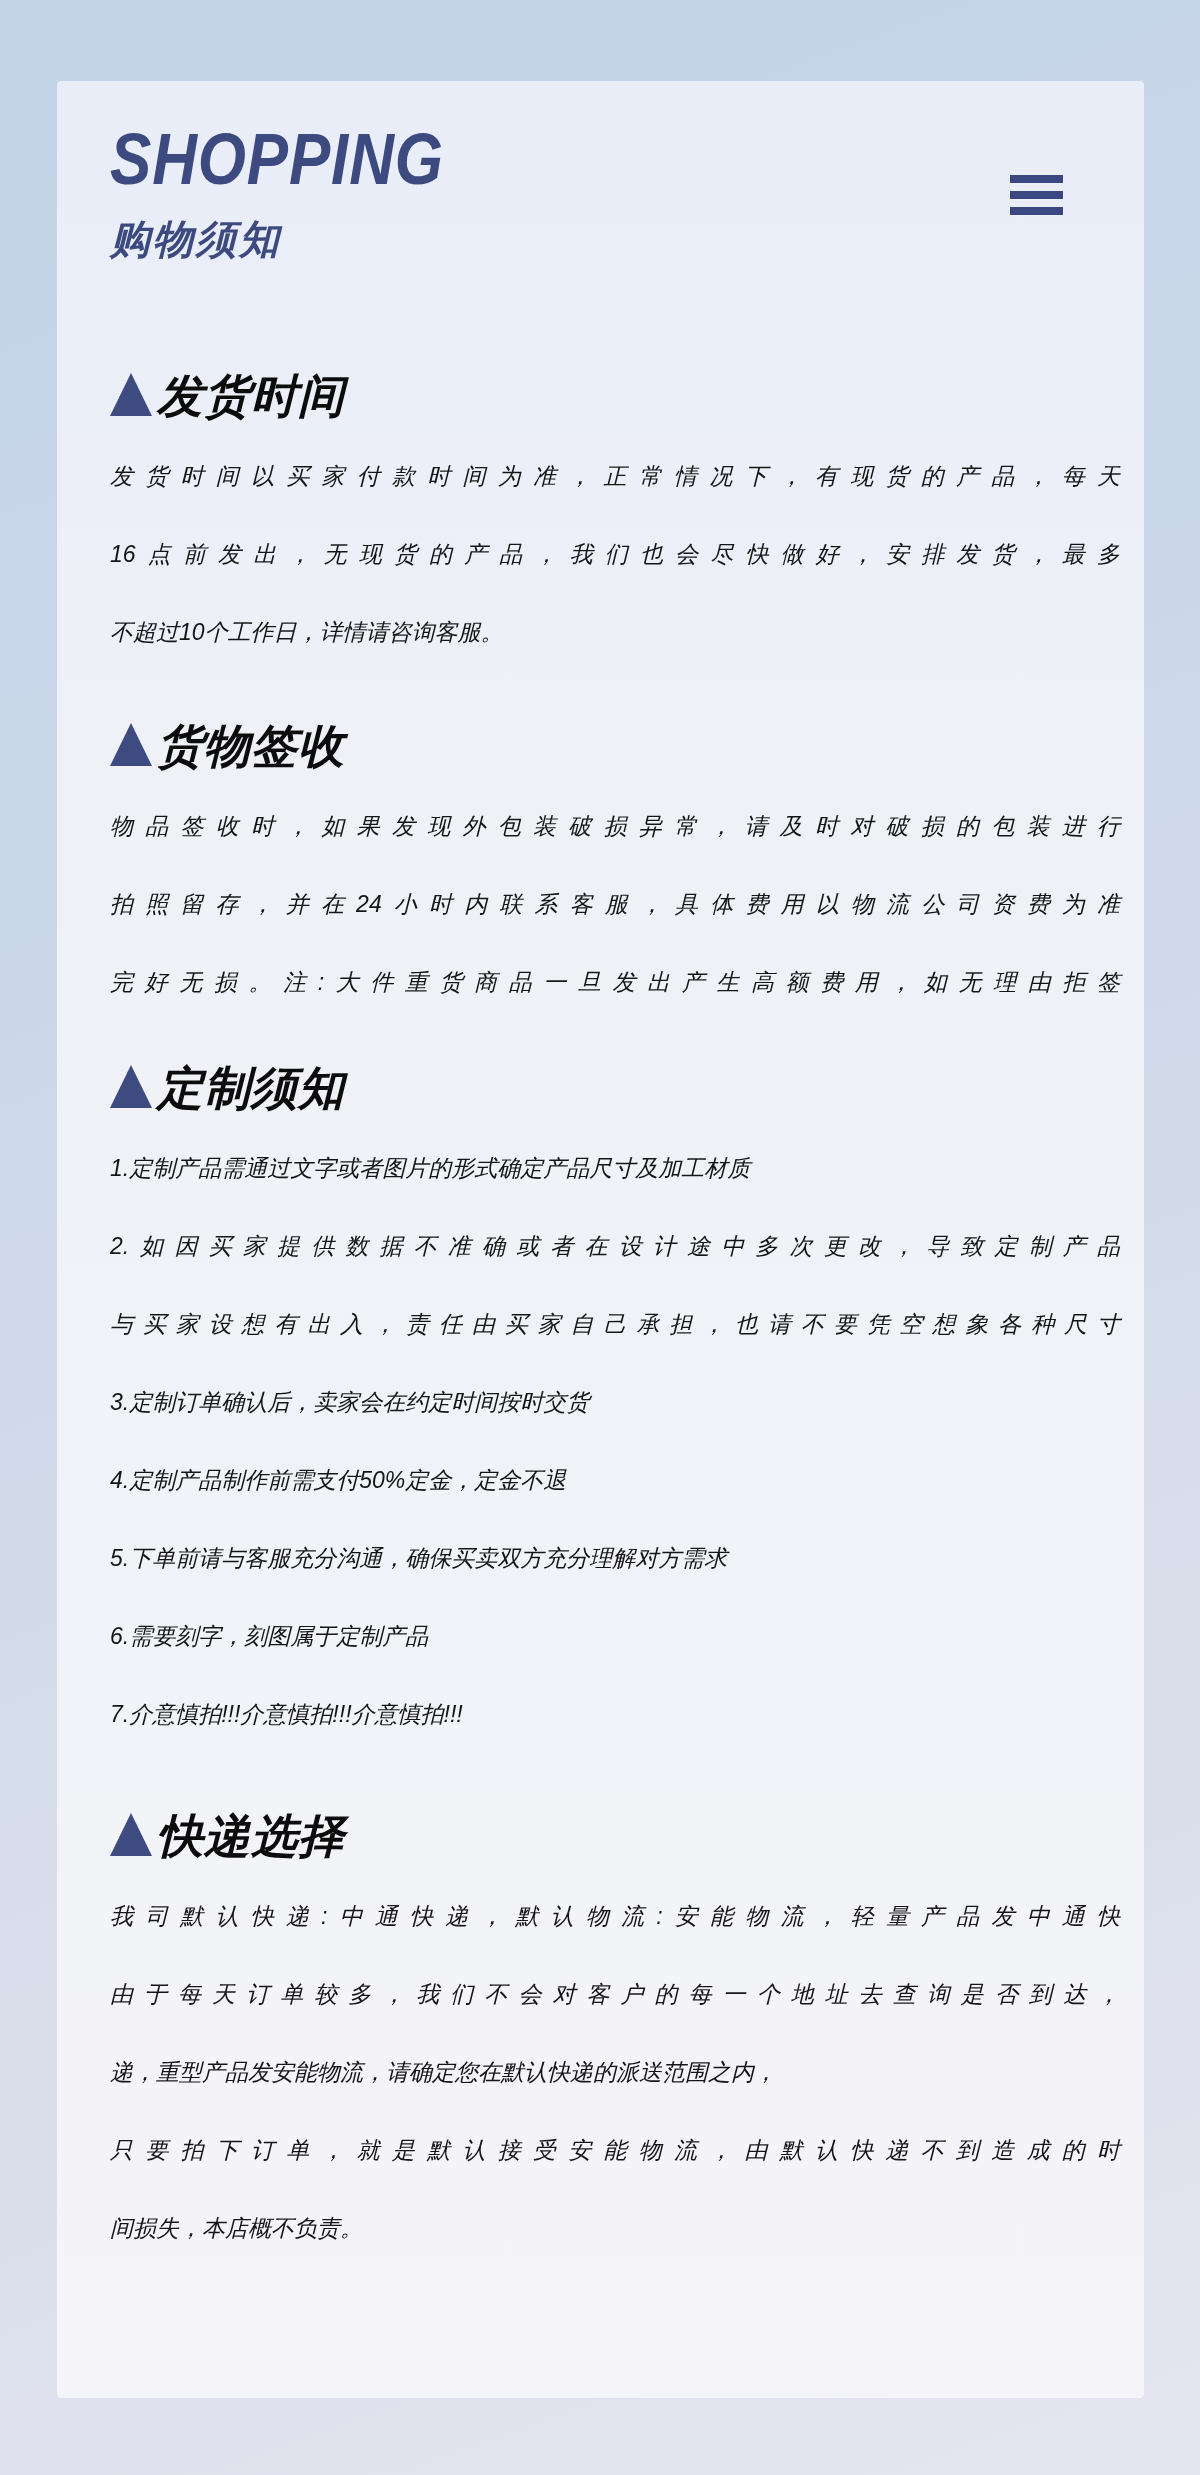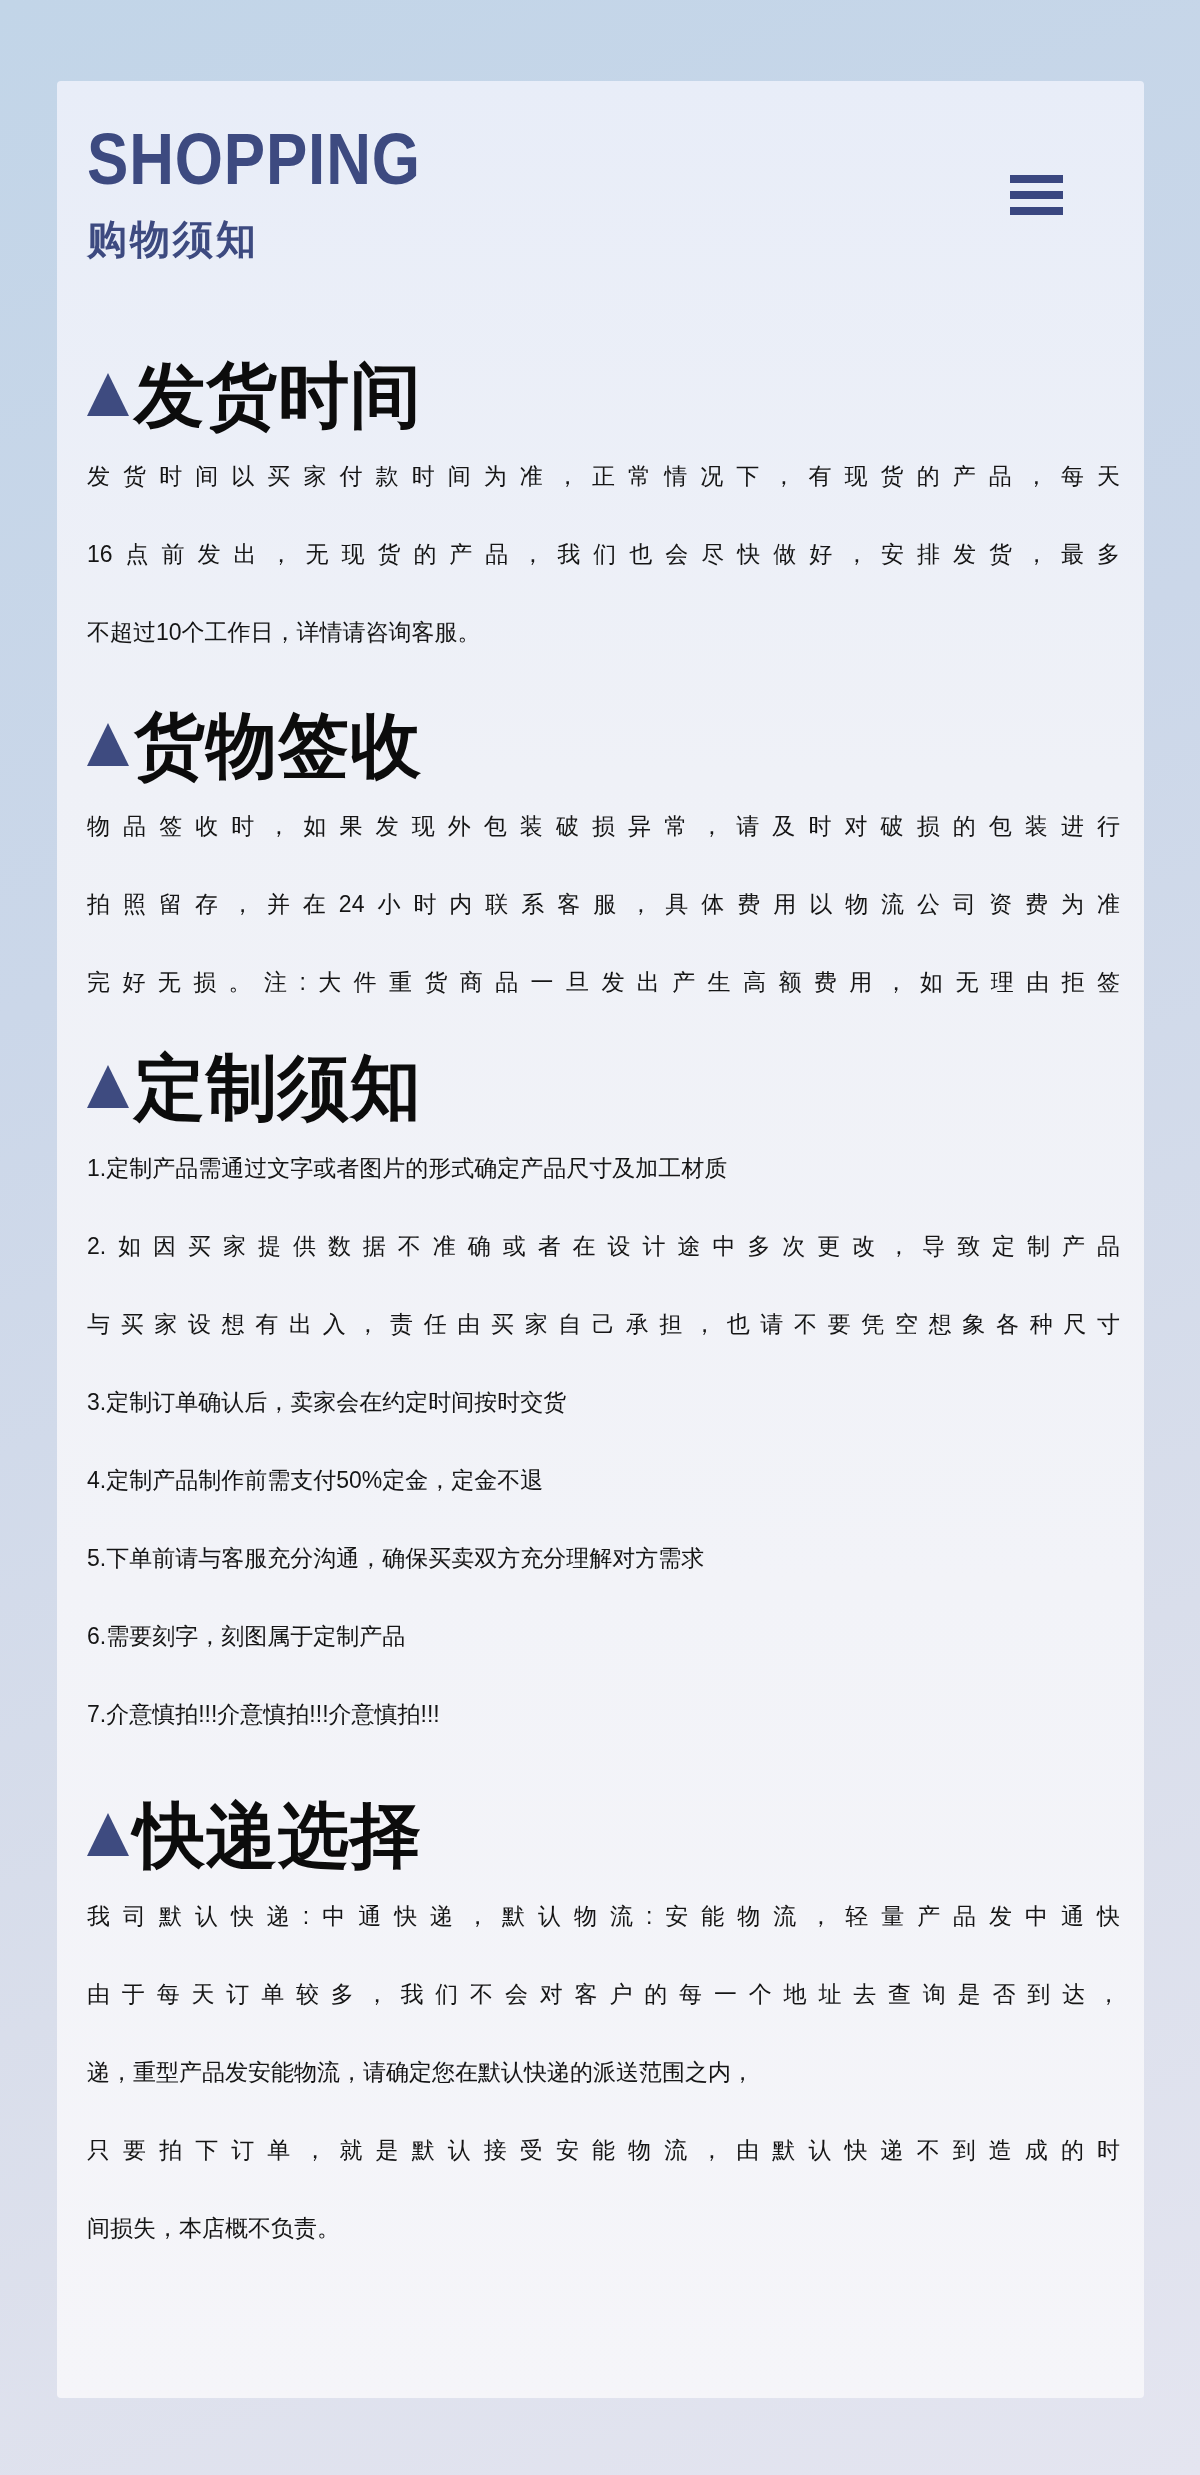--- a/index.html
+++ b/index.html
@@ -6,41 +6,41 @@
   body{
     width:1200px;height:2475px;
     font-family:"Liberation Sans","DejaVu Sans",sans-serif;
   }
   .stage{
     position:relative;width:1200px;height:2475px;overflow:hidden;
     background:linear-gradient(160deg,#c2d5e8 0%,#cbd7e9 35%,#d9deeb 70%,#e4e5f0 100%);
   }
   .card{
     position:absolute;left:57px;top:81px;width:1087px;height:2317px;
-    box-sizing:border-box;padding:38px 24px 0 30px;
+    box-sizing:border-box;padding:38px 24px 0 53px;
     background:linear-gradient(180deg,#e8edf8 0%,#eff1f7 30%,#f5f5f9 100%);
-    border-radius:4px;overflow:hidden;
+    border-radius:4px;overflow:hidden;font-style:italic;
   }
   .hamburger{
     position:absolute;top:94px;right:81px;
     display:flex;flex-direction:column;gap:8px;cursor:pointer;
   }
   .hamburger .bar{display:block;width:53px;height:8px;background:#3a4780;}
   .title{margin:0;color:#3d4a80;}
   .title .t-en{
     display:block;font-size:72px;line-height:80px;font-weight:700;
     letter-spacing:1px;transform:scaleX(.86);transform-origin:0 50%;
   }
   .title .t-zh{
     display:block;font-size:40px;line-height:76px;font-weight:700;
     letter-spacing:3px;margin-top:2px;
   }
   .sec-head{
     display:flex;align-items:center;margin:0;
-    font-size:71px;line-height:66px;font-weight:800;color:#0c0c0c;letter-spacing:1px;
+    font-size:46px;line-height:66px;font-weight:800;color:#0c0c0c;letter-spacing:1px;
   }
   .tri{
     width:0;height:0;flex:0 0 auto;
     border-left:21px solid transparent;border-right:21px solid transparent;
     border-bottom:43px solid #3e4b80;margin-right:5px;margin-top:-4px;
   }
   .body{margin-top:8px;}
   .line{font-size:23px;line-height:78px;color:#151515;white-space:nowrap;}
   .line.fill{white-space:normal;text-align:justify;text-align-last:justify;}
   section.s1{margin-top:86px;}

